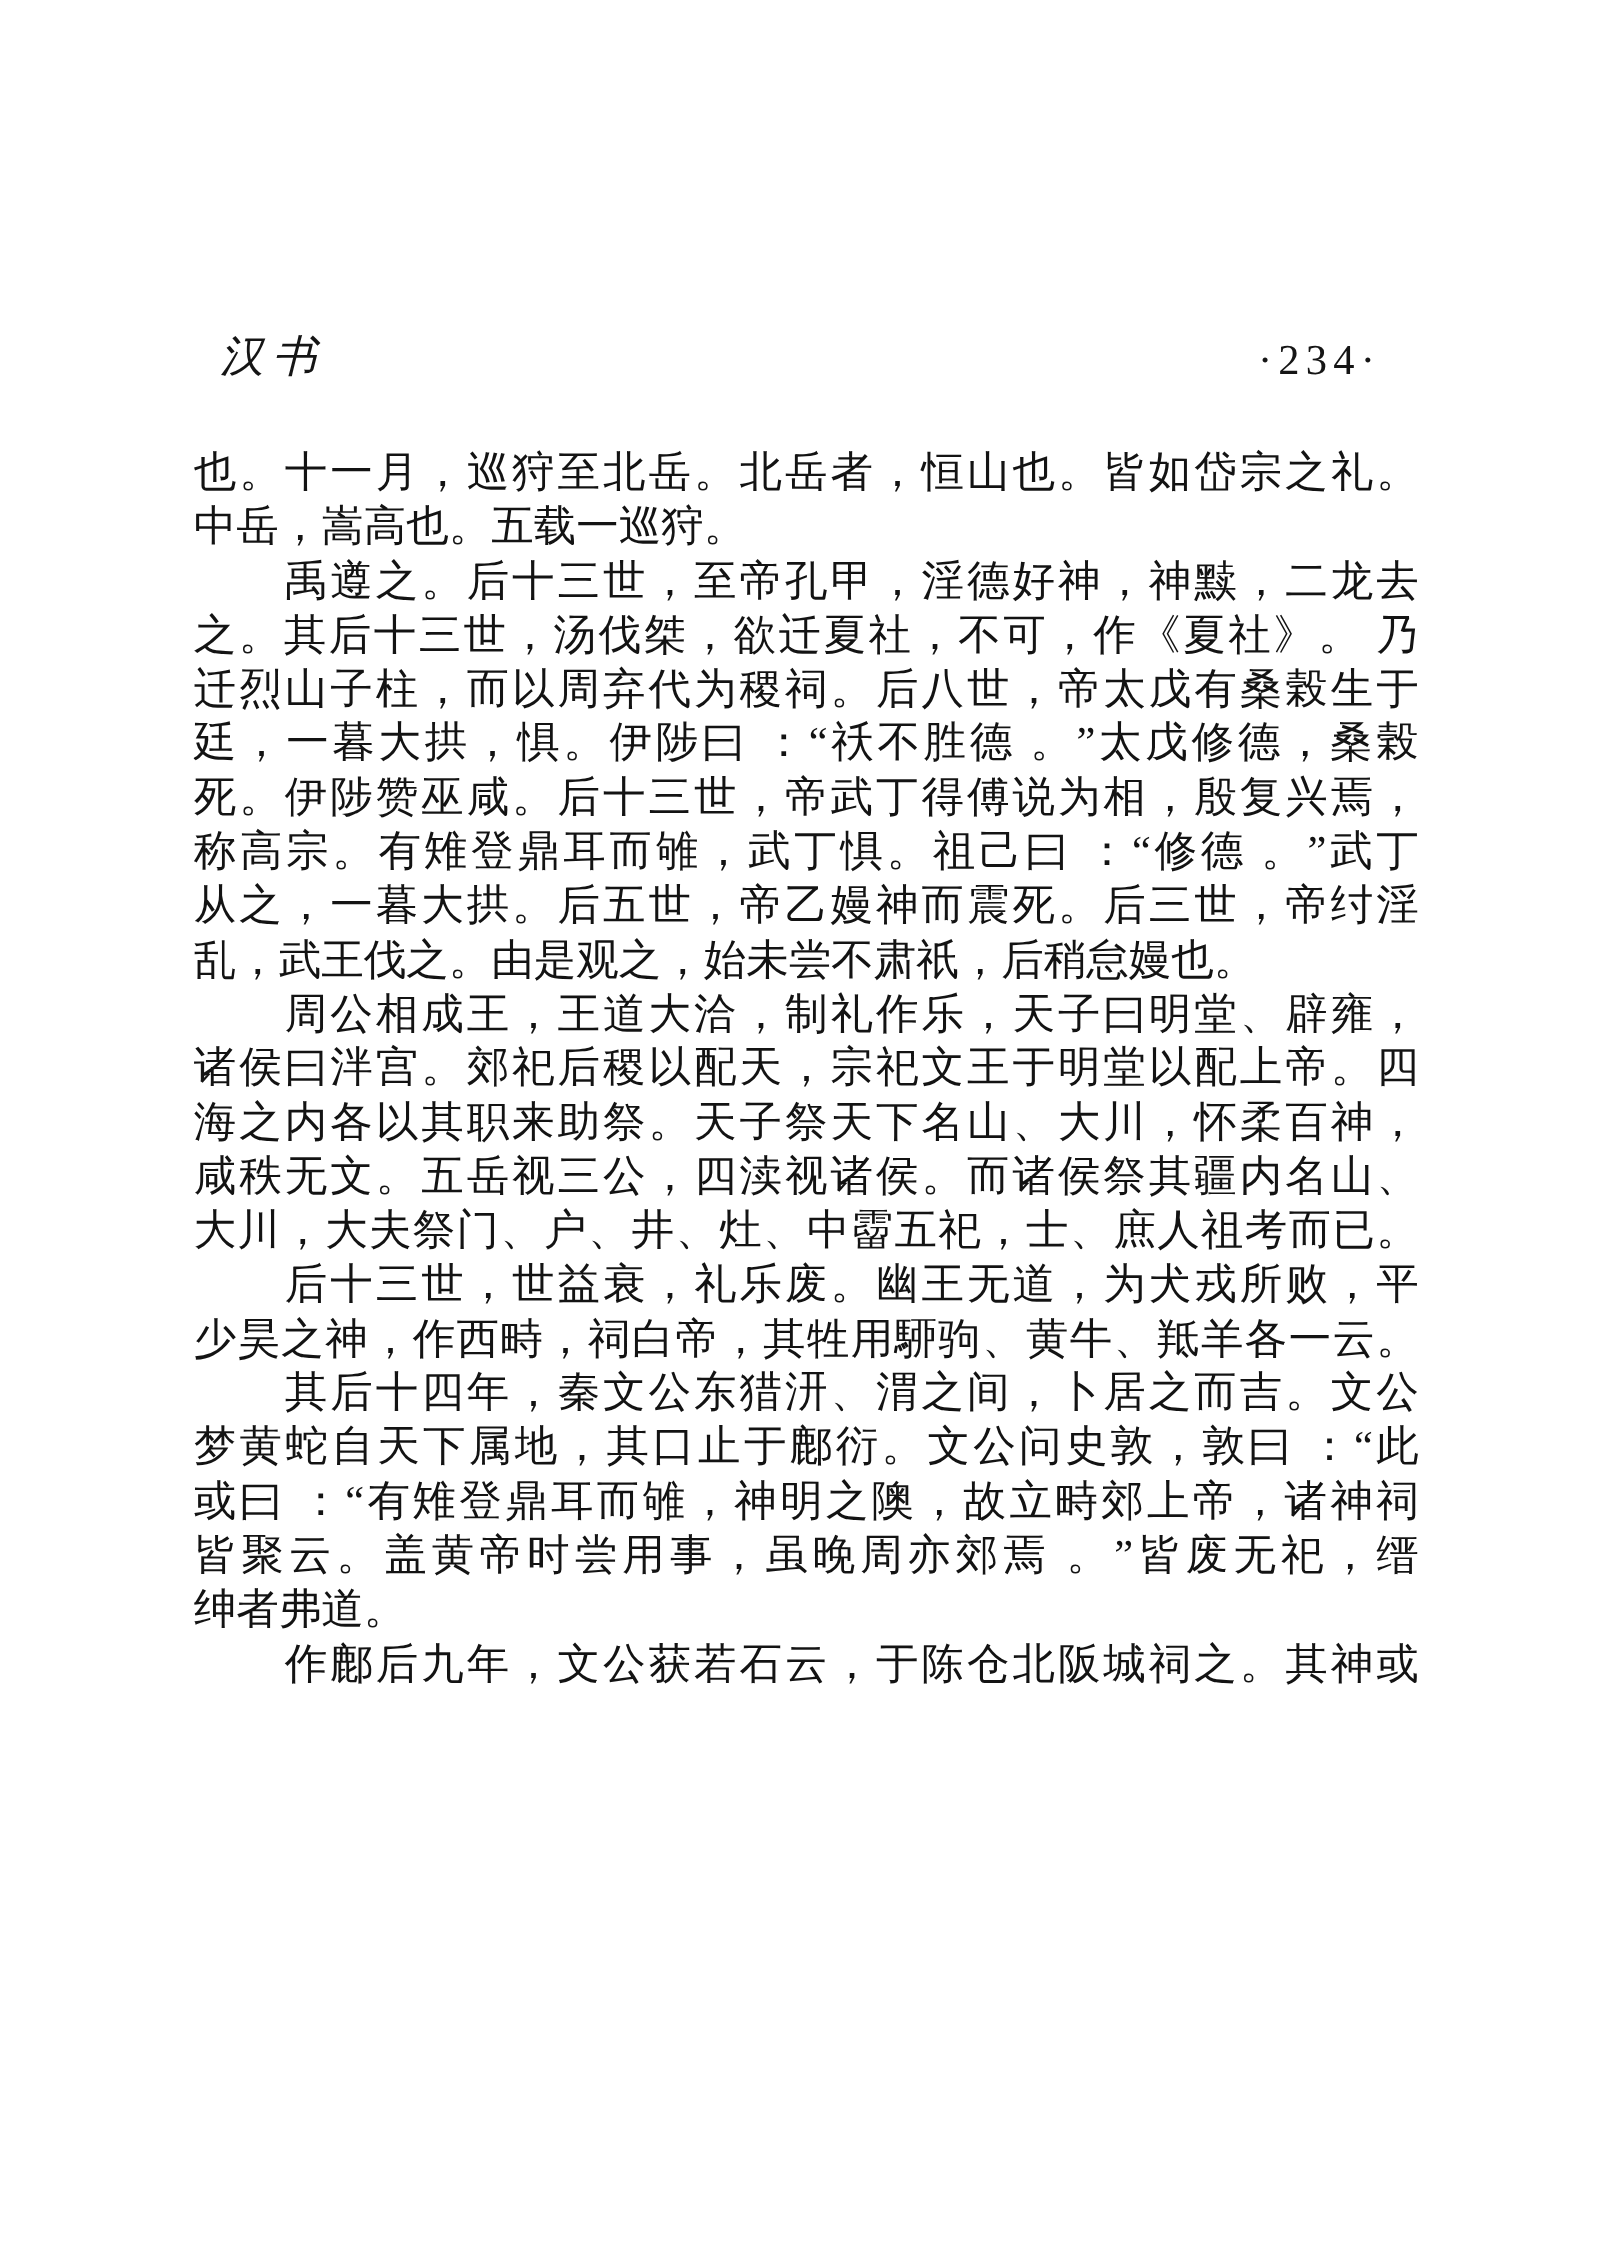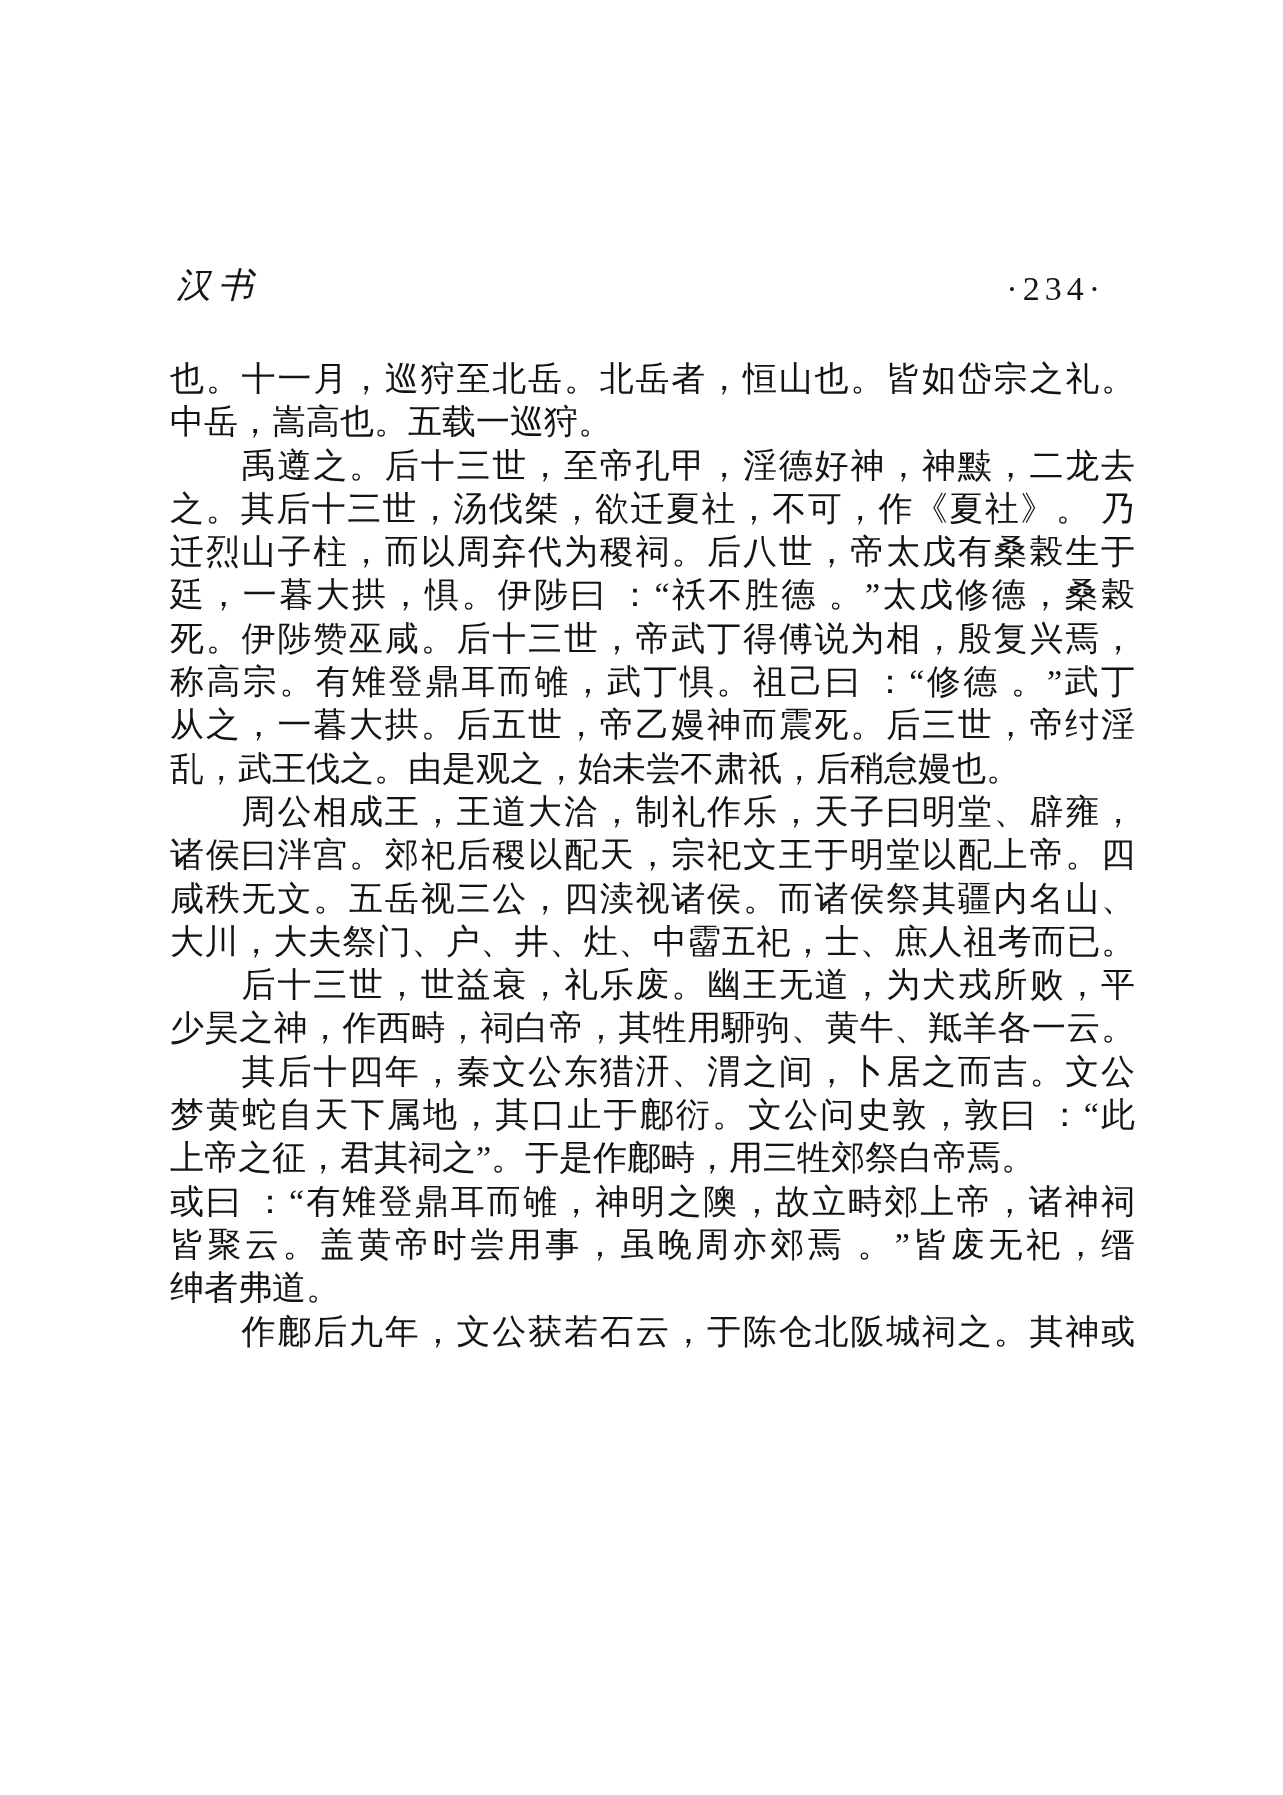--- a/index.html
+++ b/index.html
@@ -39,21 +39,20 @@
     top: 357px;
     width: 980px;
   }
   .line {
     font-size: 34px;
     line-height: 43.3px;
     height: 43.3px;
     white-space: pre-wrap;
     overflow: hidden;
     color: #131313;
-    margin-left: 15px;
   }
   .line.fill {
     text-align: justify;
     text-align-last: justify;
   }
 </style>
 </head>
 <body>
 
 <div class="page">
@@ -69,26 +68,26 @@
     <div class="line fill">　　禹遵之。后十三世，至帝孔甲，淫德好神，神黩，二龙去</div>
     <div class="line fill">之。其后十三世，汤伐桀，欲迁夏社，不可，作《夏社》。 乃</div>
     <div class="line fill">迁烈山子柱，而以周弃代为稷祠。后八世，帝太戊有桑榖生于</div>
     <div class="line fill">廷，一暮大拱，惧。伊陟曰 ：“祅不胜德 。”太戊修德，桑榖</div>
     <div class="line fill">死。伊陟赞巫咸。后十三世，帝武丁得傅说为相，殷复兴焉，</div>
     <div class="line fill">称高宗。有雉登鼎耳而雊，武丁惧。祖己曰 ：“修德 。”武丁</div>
     <div class="line fill">从之，一暮大拱。后五世，帝乙嫚神而震死。后三世，帝纣淫</div>
     <div class="line">乱，武王伐之。由是观之，始未尝不肃祇，后稍怠嫚也。</div>
     <div class="line fill">　　周公相成王，王道大洽，制礼作乐，天子曰明堂、辟雍，</div>
     <div class="line fill">诸侯曰泮宫。郊祀后稷以配天，宗祀文王于明堂以配上帝。四</div>
+    <div class="line fill">海之内各以其职来助祭。天子祭天下名山、大川，怀柔百神，</div>
     <div class="line fill">咸秩无文。五岳视三公，四渎视诸侯。而诸侯祭其疆内名山、</div>
     <div class="line fill">大川，大夫祭门、户、井、灶、中霤五祀，士、庶人祖考而已。</div>
     <div class="line fill">　　后十三世，世益衰，礼乐废。幽王无道，为犬戎所败，平</div>
     <div class="line fill">少昊之神，作西畤，祠白帝，其牲用駵驹、黄牛、羝羊各一云。</div>
     <div class="line fill">　　其后十四年，秦文公东猎汧、渭之间，卜居之而吉。文公</div>
     <div class="line fill">梦黄蛇自天下属地，其口止于鄜衍。文公问史敦，敦曰 ：“此</div>
-    <div class="line">上帝之征，君其祠之”。于是作鄜畤，用三牲郊祭白帝焉。</div>
     <div class="line fill">或曰 ：“有雉登鼎耳而雊，神明之隩，故立畤郊上帝，诸神祠</div>
     <div class="line fill">皆聚云。盖黄帝时尝用事，虽晚周亦郊焉 。”皆废无祀，缙</div>
     <div class="line">绅者弗道。</div>
     <div class="line fill">　　作鄜后九年，文公获若石云，于陈仓北阪城祠之。其神或</div>
   </div>
 
 </div>
 
 </body></html>

